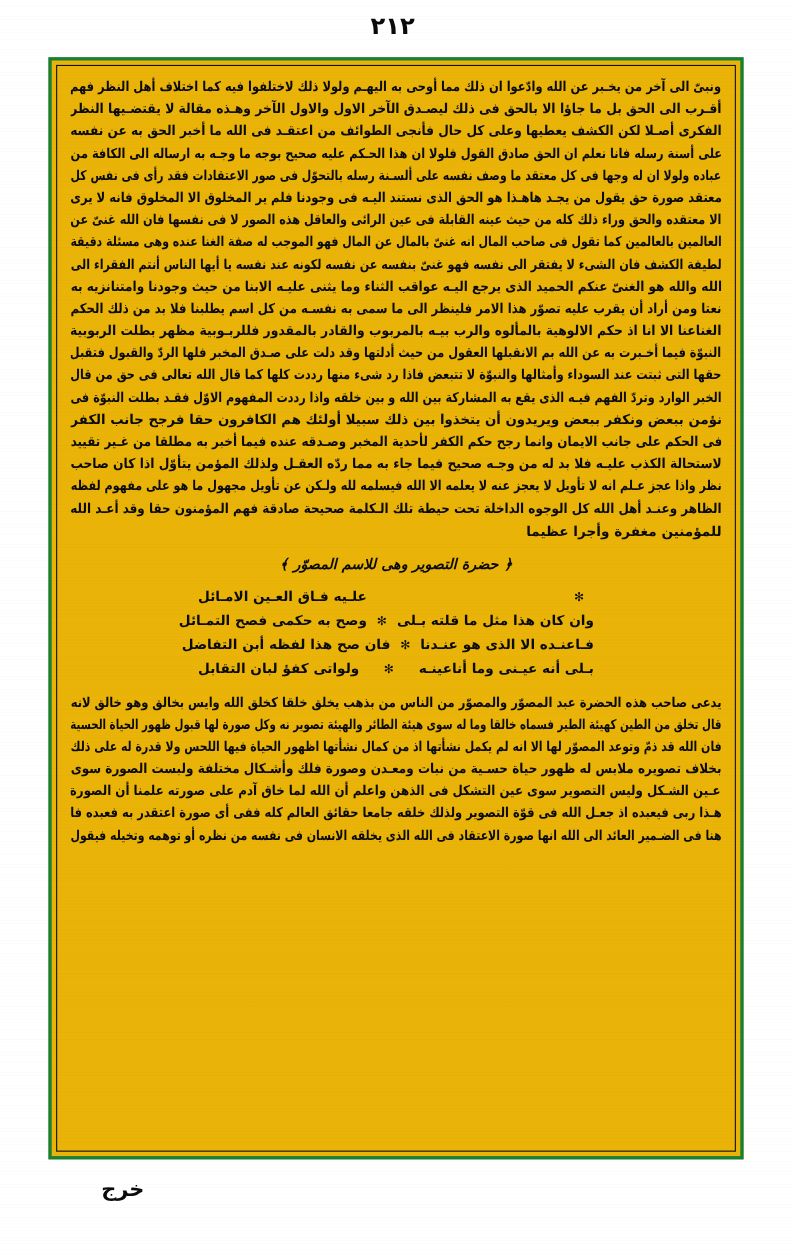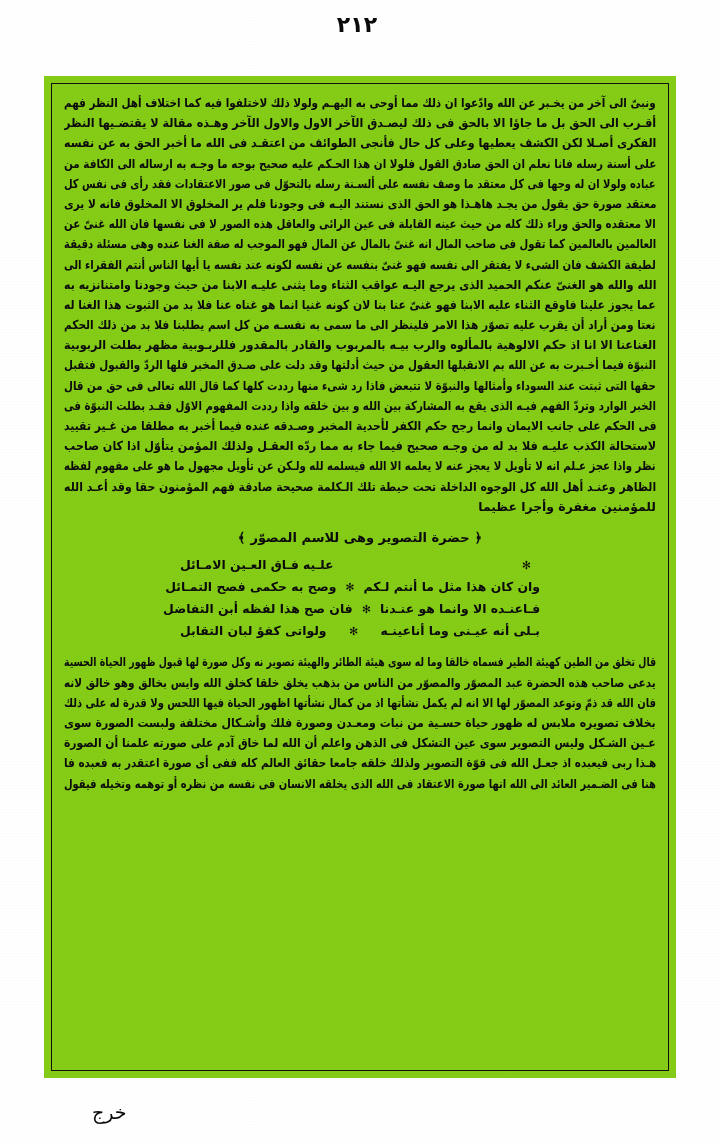--- a/index.html
+++ b/index.html
@@ -40,24 +40,23 @@
     box-sizing: border-box;
   }
 
   
   .frame-outer {
     position: absolute;
     left: 44px;
     top: 52px;
     width: 632px;
     height: 1002px;
-    border: 3px solid #84cc16;
-    box-sizing: border-box;
-    background: #84cc16;
-    margin-top: 24px;
+    border: 3px solid #15803d;
+    box-sizing: border-box;
+    background: #eab308;
   }
   .frame-inner {
     position: absolute;
     left: 4px;
     top: 4px;
     right: 4px;
     bottom: 4px;
     border: 1.5px solid #111111;
     box-sizing: border-box;
   }
@@ -105,20 +104,21 @@
     display: block;
     text-align: left;
     text-align-last: center;
     font-size: 13px;
     font-weight: 700;
     color: #0b0b0b;
     margin: 11px 0 6px 0;
     line-height: 20px;
     direction: rtl;
     white-space: nowrap;
+    font-style: italic;
   }
   .heading-ornament {
     font-size: 13px;
     font-weight: 700;
     display: inline-block;
     padding: 0 5px;
     vertical-align: middle;
   }
 
   
@@ -156,25 +156,24 @@
   }
 
   .verse-spacer { height: 7px; }
 
   
   .catchword {
     position: absolute;
     left: 92px;
     top: 1072px;
     font-size: 19px;
-    font-weight: 400;
+    font-weight: 700;
     color: #0b0b0b;
     direction: rtl;
     line-height: 1;
-    margin-top: 31px;
   }
 
   
   .page::after {
     content: "";
     position: absolute;
     inset: 0;
     pointer-events: none;
     opacity: 0.025;
     background:
@@ -197,64 +196,64 @@
             <div class="prose-line"><span style="transform: scaleX(0.8409);">ونبىّ الى آخر من يخـبر عن الله وادّعوا ان ذلك مما أوحى به اليهـم ولولا ذلك لاختلفوا فيه كما اختلاف أهل النظر فهم</span></div>
             <div class="prose-line"><span style="transform: scaleX(0.9052);">أقـرب الى الحق بل ما جاؤا الا بالحق فى ذلك ليصـدق الآخر الاول والاول الآخر وهـذه مقالة لا يقتضـيها النظر</span></div>
             <div class="prose-line"><span style="transform: scaleX(0.8929);">الفكرى أصـلا لكن الكشف يعطيها وعلى كل حال فأنجى الطوائف من اعتقـد فى الله ما أخبر الحق به عن نفسه</span></div>
             <div class="prose-line"><span style="transform: scaleX(0.8362);">على أسنة رسله فانا نعلم ان الحق صادق القول فلولا ان هذا الحـكم عليه صحيح بوجه ما وجـه به ارساله الى الكافة من</span></div>
             <div class="prose-line"><span style="transform: scaleX(0.8011);">عباده ولولا ان له وجها فى كل معتقد ما وصف نفسه على ألسـنة رسله بالتحوّل فى صور الاعتقادات فقد رأى فى نفس كل</span></div>
             <div class="prose-line"><span style="transform: scaleX(0.853);">معتقد صورة حق يقول من يجـد هاهـذا هو الحق الذى نستند اليـه فى وجودنا فلم ير المخلوق الا المخلوق فانه لا يرى</span></div>
             <div class="prose-line"><span style="transform: scaleX(0.8257);">الا معتقده والحق وراء ذلك كله من حيث عينه القابلة فى عين الرائى والعاقل هذه الصور لا فى نفسها فان الله غنىّ عن</span></div>
             <div class="prose-line"><span style="transform: scaleX(0.8054);">العالمين بالعالمين كما تقول فى صاحب المال انه غنىّ بالمال عن المال فهو الموجب له صفة الغنا عنده وهى مسئلة دقيقة</span></div>
             <div class="prose-line"><span style="transform: scaleX(0.8211);">لطيفة الكشف فان الشىء لا يفتقر الى نفسه فهو غنىّ بنفسه عن نفسه لكونه عند نفسه يا أيها الناس أنتم الفقراء الى</span></div>
             <div class="prose-line"><span style="transform: scaleX(0.8862);">الله والله هو الغنىّ عنكم الحميد الذى يرجع اليـه عواقب الثناء وما يثنى عليـه الابنا من حيث وجودنا وامتنانزيه به</span></div>
-            <div class="prose-line"><span style="transform: scaleX(0.8668);">عما يجوز علينا فاوقع الثناء عليه الابنا فهو غنىّ عنا بنا لان كونه غنيا انما هو غناه عنا فلا بد من الثبوت هذا الغنا له</span></div>
             <div class="prose-line"><span style="transform: scaleX(0.858);">نعتا ومن أراد أن يقرب عليه تصوّر هذا الامر فلينظر الى ما سمى به نفسـه من كل اسم يطلبنا فلا بد من ذلك الحكم</span></div>
             <div class="prose-line"><span style="transform: scaleX(0.908);">الغناعنا الا انا اذ حكم الالوهية بالمألوه والرب بيـه بالمربوب والقادر بالمقدور فللربـوبية مظهر بطلت الربوبية</span></div>
             <div class="prose-line"><span style="transform: scaleX(0.8315);">النبوّة فيما أخـبرت به عن الله بم الانقبلها العقول من حيث أدلتها وقد دلت على صـدق المخبر فلها الردّ والقبول فتقبل</span></div>
             <div class="prose-line"><span style="transform: scaleX(0.8268);">حقها التى ثبتت عند السوداء وأمثالها والنبوّة لا تتبعض فاذا رد شىء منها رددت كلها كما قال الله تعالى فى حق من قال</span></div>
             <div class="prose-line"><span style="transform: scaleX(0.8245);">الخبر الوارد وتردّ الفهم فيـه الذى يقع به المشاركة بين الله و بين خلقه واذا رددت المفهوم الاوّل فقـد بطلت النبوّة فى</span></div>
+            <div class="prose-line"><span style="transform: scaleX(0.9737);">نؤمن ببعض ونكفر ببعض ويريدون أن يتخذوا بين ذلك سبيلا أولئك هم الكافرون حقا فرجح جانب الكفر</span></div>
             <div class="prose-line"><span style="transform: scaleX(0.8732);">فى الحكم على جانب الايمان وانما رجح حكم الكفر لأحدية المخبر وصـدقه عنده فيما أخبر به مطلقا من غـير تقييد</span></div>
             <div class="prose-line"><span style="transform: scaleX(0.9024);">لاستحالة الكذب عليـه فلا بد له من وجـه صحيح فيما جاء به مما ردّه العقـل ولذلك المؤمن يتأوّل اذا كان صاحب</span></div>
             <div class="prose-line"><span style="transform: scaleX(0.8211);">نظر واذا عجز عـلم انه لا تأويل لا يعجز عنه لا يعلمه الا الله فيسلمه لله ولـكن عن تأويل مجهول ما هو على مفهوم لفظه</span></div>
             <div class="prose-line"><span style="transform: scaleX(0.877);">الظاهر وعنـد أهل الله كل الوجوه الداخلة تحت حيطة تلك الـكلمة صحيحة صادقة فهم المؤمنون حقا وقد أعـد الله</span></div>
             <div class="prose-line"><span style="transform: scaleX(1);">للمؤمنين مغفرة وأجرا عظيما</span></div>
           </div>
 
         <div class="section-heading">
           <span class="heading-ornament">﴿</span><span>حضرة التصوير وهى للاسم المصوّر</span><span class="heading-ornament">﴾</span>
         </div>
 
         <div class="verse-block" id="verse-block">
             <div class="verse-line">
               <span class="verse-sep">✻</span>
               <span class="hemistich second">علـيه فـاق العـين الامـائل</span>
             </div>
             <div class="verse-line">
-              <span class="hemistich first">وان كان هذا مثل ما أنتم لـكم</span>
+              <span class="hemistich first">وان كان هذا مثل ما قلته بـلى</span>
               <span class="verse-sep">✻</span>
               <span class="hemistich second">وصح به حكمى فصح التمـائل</span>
             </div>
             <div class="verse-line">
-              <span class="hemistich first">فـاعنـده الا وانما هو عنـدنا</span>
+              <span class="hemistich first">فـاعنـده الا الذى هو عنـدنا</span>
               <span class="verse-sep">✻</span>
               <span class="hemistich second">فان صح هذا لفظه أبن التفاضل</span>
             </div>
             <div class="verse-line">
               <span class="hemistich first">بـلى أنه عيـنى وما أناعينـه</span>
               <span class="verse-sep">✻</span>
               <span class="hemistich second">ولواتى كفؤ لبان التقابل</span>
             </div>
           </div>
 
         <div class="verse-spacer"></div>
 
         <div id="prose-bottom">
+            <div class="prose-line"><span style="transform: scaleX(0.8457);">يدعى صاحب هذه الحضرة عبد المصوّر والمصوّر من الناس من بذهب يخلق خلقا كخلق الله وايس بخالق وهو خالق لانه</span></div>
             <div class="prose-line"><span style="transform: scaleX(0.7541);">قال تخلق من الطين كهيئة الطير فسماه خالقا وما له سوى هيئة الطائر والهيئة تصوير نه وكل صورة لها قبول ظهور الحياة الحسية</span></div>
-            <div class="prose-line"><span style="transform: scaleX(0.8457);">يدعى صاحب هذه الحضرة عبد المصوّر والمصوّر من الناس من بذهب يخلق خلقا كخلق الله وايس بخالق وهو خالق لانه</span></div>
             <div class="prose-line"><span style="transform: scaleX(0.8011);">فان الله قد ذمّ وتوعد المصوّر لها الا انه لم يكمل نشأتها اذ من كمال نشأتها اظهور الحياة فيها اللحس ولا قدرة له على ذلك</span></div>
             <div class="prose-line"><span style="transform: scaleX(0.8836);">بخلاف تصويره ملابس له ظهور حياة حسـية من نبات ومعـدن وصورة فلك وأشـكال مختلفة ولبست الصورة سوى</span></div>
             <div class="prose-line"><span style="transform: scaleX(0.868);">عـين الشـكل وليس التصوير سوى عين التشكل فى الذهن واعلم أن الله لما خاق آدم على صورته علمنا أن الصورة</span></div>
             <div class="prose-line"><span style="transform: scaleX(0.8409);">هـذا ربى فيعبده اذ جعـل الله فى قوّة التصوير ولذلك خلقه جامعا حقائق العالم كله ففى أى صورة اعتقدر به فعبده فا</span></div>
             <div class="prose-line"><span style="transform: scaleX(0.8022);">هنا فى الضـمير العائد الى الله انها صورة الاعتقاد فى الله الذى يخلقه الانسان فى نفسه من نظره أو توهمه وتخيله فيقول</span></div>
           </div>
 
       </div>
     </div>
   </div>

